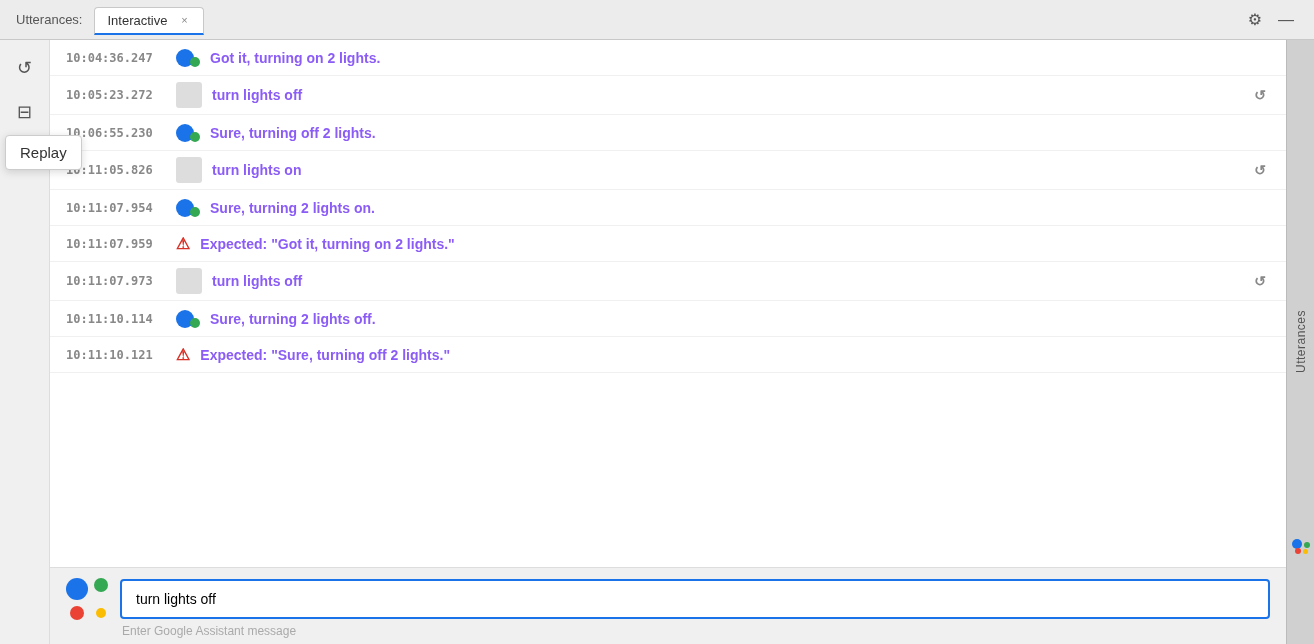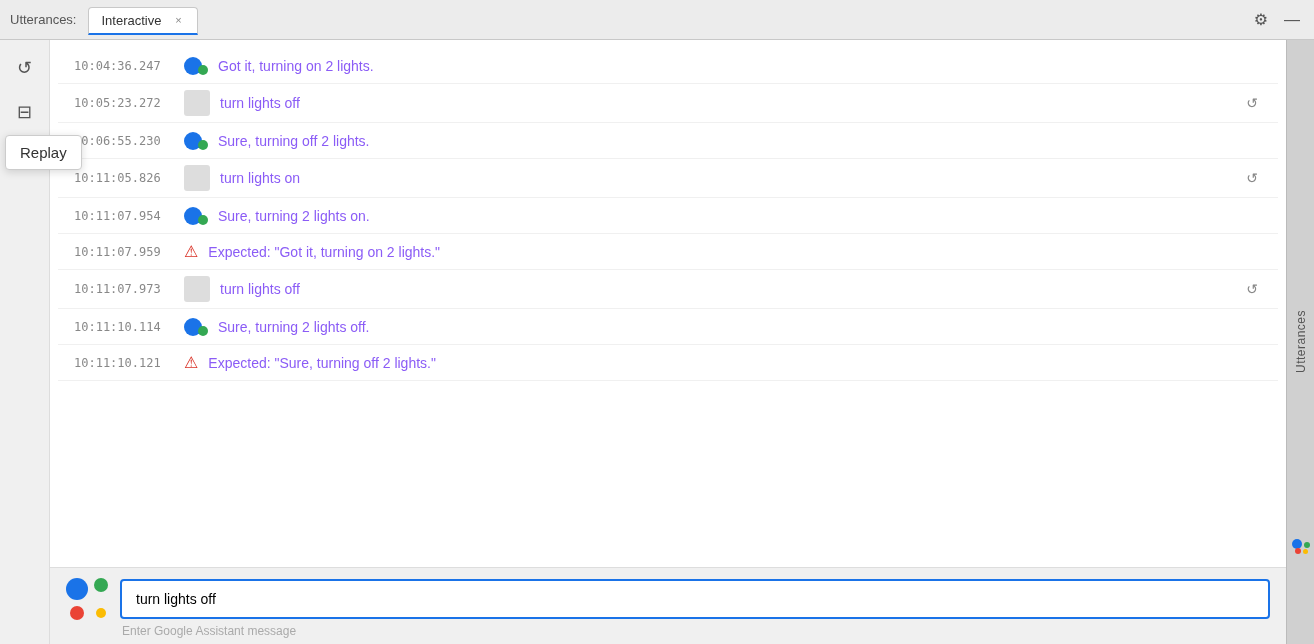--- a/index.html
+++ b/index.html
@@ -20,21 +20,21 @@
       position: relative;
     }
 
     
     .title-bar {
       display: flex;
       align-items: center;
       background: #ececec;
       border-bottom: 1px solid #c8c8c8;
       height: 40px;
-      padding: 0 10px;
+      padding: 0 16px;
       flex-shrink: 0;
     }
 
     .title-bar-label {
       font-size: 13px;
       color: #555;
       margin-right: 12px;
       font-weight: 500;
     }
 
@@ -148,21 +148,22 @@
       flex: 1;
       background: white;
       overflow-y: auto;
       display: flex;
       flex-direction: column;
     }
 
     .utterances-list {
       flex: 1;
       overflow-y: auto;
-      padding: 8px;
+      padding: 0;
+      font-weight: bold;
     }
 
     .utterance-row {
       display: flex;
       align-items: center;
       padding: 6px 16px;
       min-height: 36px;
       border-bottom: 1px solid #f0f0f0;
       gap: 10px;
     }

